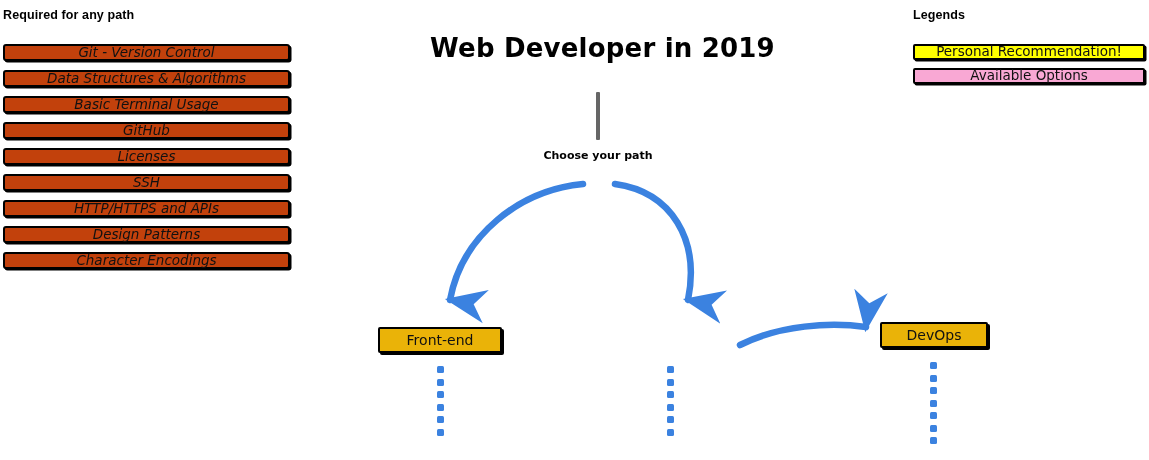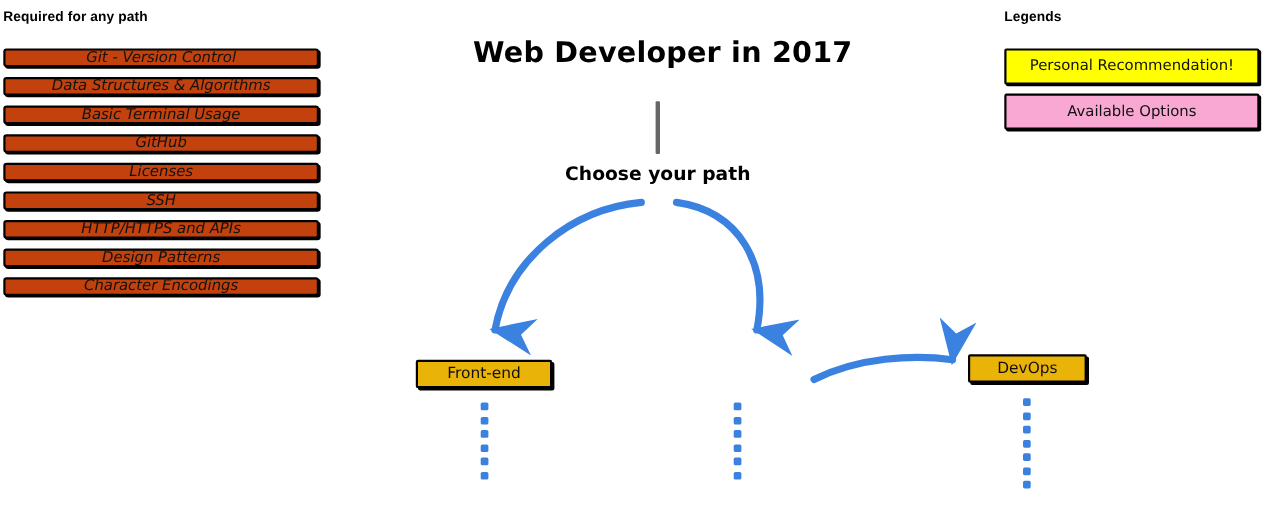--- a/index.html
+++ b/index.html
@@ -88,21 +88,21 @@
   }
 
   
   #choose-path-label {
     position: absolute;
     left: 498px;
     top: 149px;
     width: 200px;
     text-align: center;
     font-family: "DejaVu Sans", "Liberation Sans", sans-serif;
-    font-size: 17px;
+    font-size: 11px;
     font-weight: bold;
     color: #000000;
     white-space: nowrap;
   }
 
   
   #arrow-layer {
     position: absolute;
     left: 0;
     top: 0;
@@ -153,27 +153,27 @@
 
   
   #legend-list {
     position: absolute;
     left: 913px;
     top: 44px;
     width: 232px;
   }
   .legend-box {
     position: relative;
-    height: 33px;
+    height: 16px;
     margin-bottom: 8px;
     border: 2.5px solid #000000;
     border-radius: 2px;
     box-shadow: 1.5px 1.5px 0 #000000;
     display: flex;
-    align-items: center;
+    align-items: flex-end;
     justify-content: center;
     box-sizing: border-box;
   }
   .legend-box .legend-label {
     font-family: "DejaVu Sans", "Liberation Sans", sans-serif;
     font-size: 13.5px;
     color: #111111;
     white-space: nowrap;
     line-height: 1;
   }
@@ -208,21 +208,21 @@
       <span class="req-label">HTTP/HTTPS and APIs</span>
     </div>
     <div class="req-box">
       <span class="req-label">Design Patterns</span>
     </div>
     <div class="req-box">
       <span class="req-label">Character Encodings</span>
     </div>
   </div>
 
-  <div id="diagram-title">Web Developer in 2017</div>
+  <div id="diagram-title">Web Developer in 2019</div>
 
   <div id="title-stem"></div>
 
   <div id="choose-path-label">Choose your path</div>
 
   <svg id="arrow-layer" viewBox="0 0 1149 460">
     <defs>
       <marker id="ah-down-left" markerWidth="7" markerHeight="7" refX="2.6" refY="5.6" orient="auto" markerUnits="strokeWidth">
         <path d="M0,0 L2.6,6.4 L5.2,0 L2.6,1.9 Z" fill="#3b82e0"></path>
       </marker>

